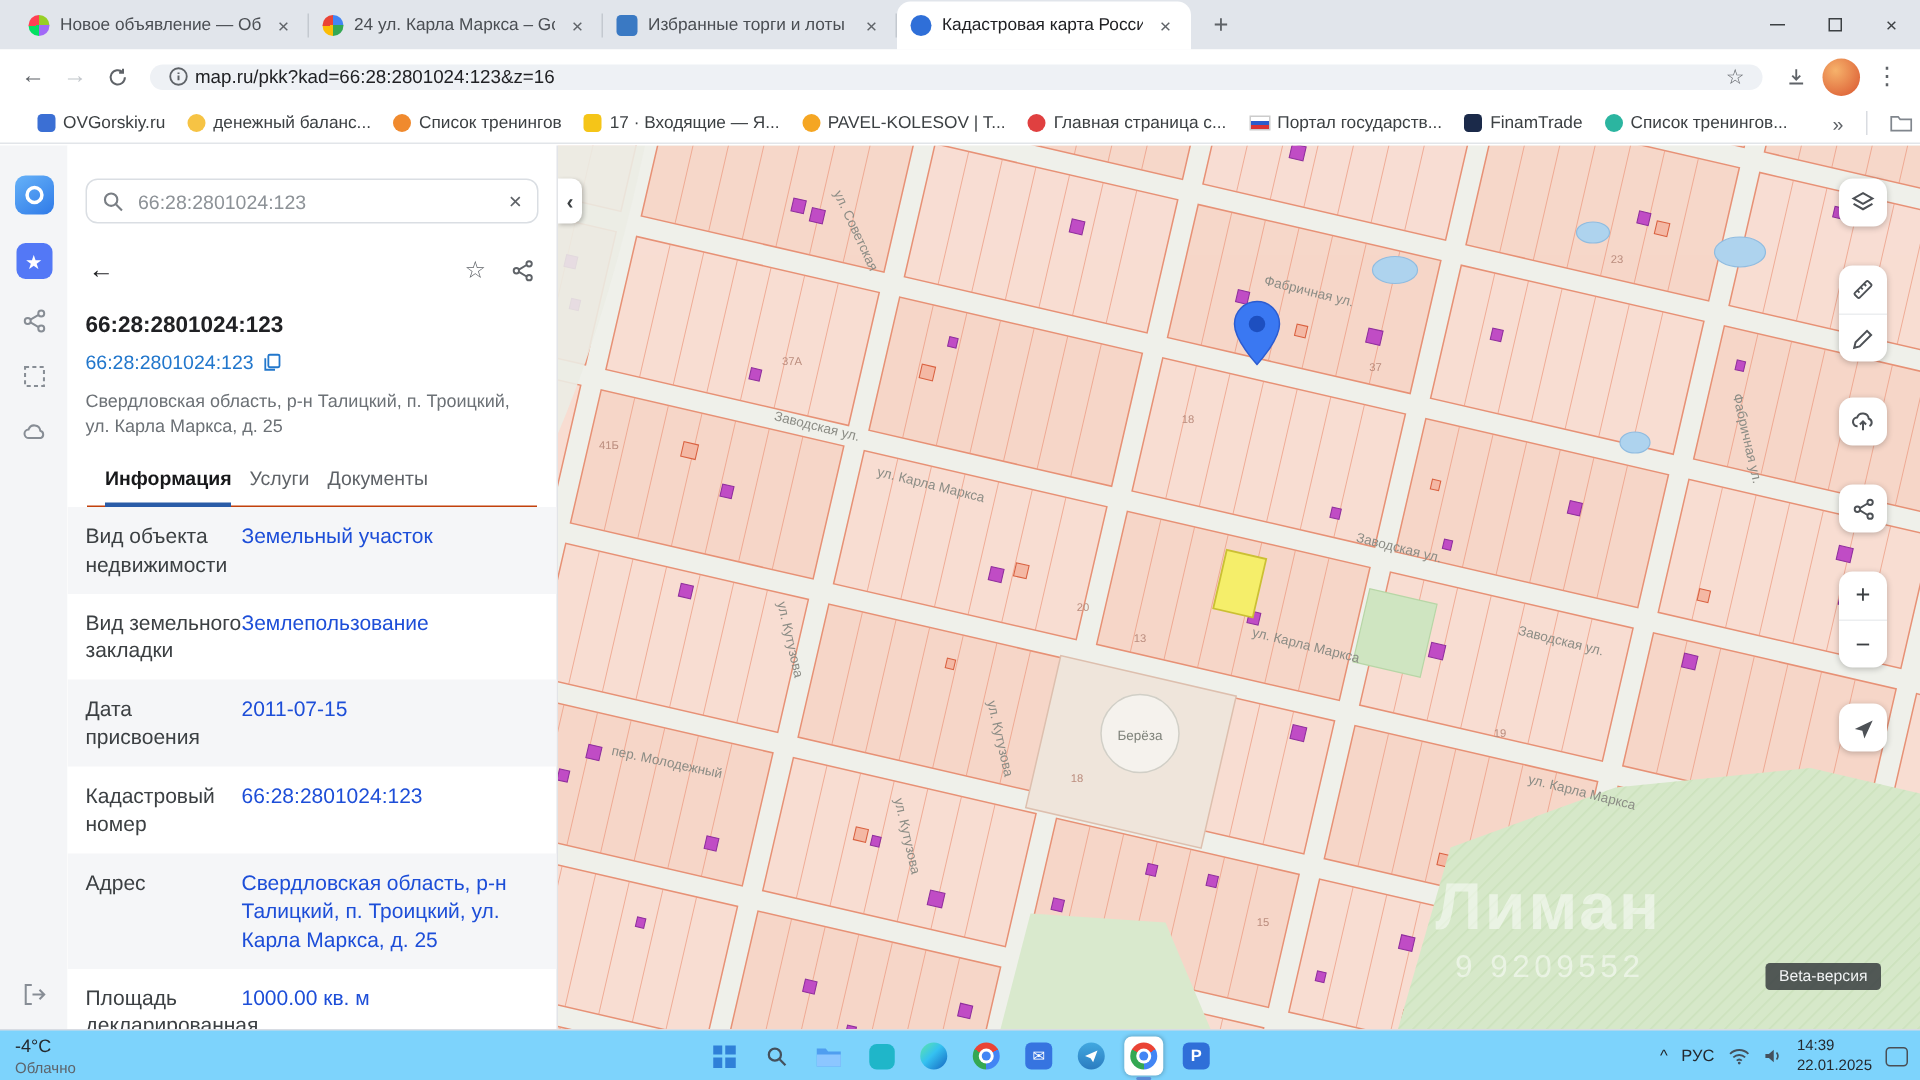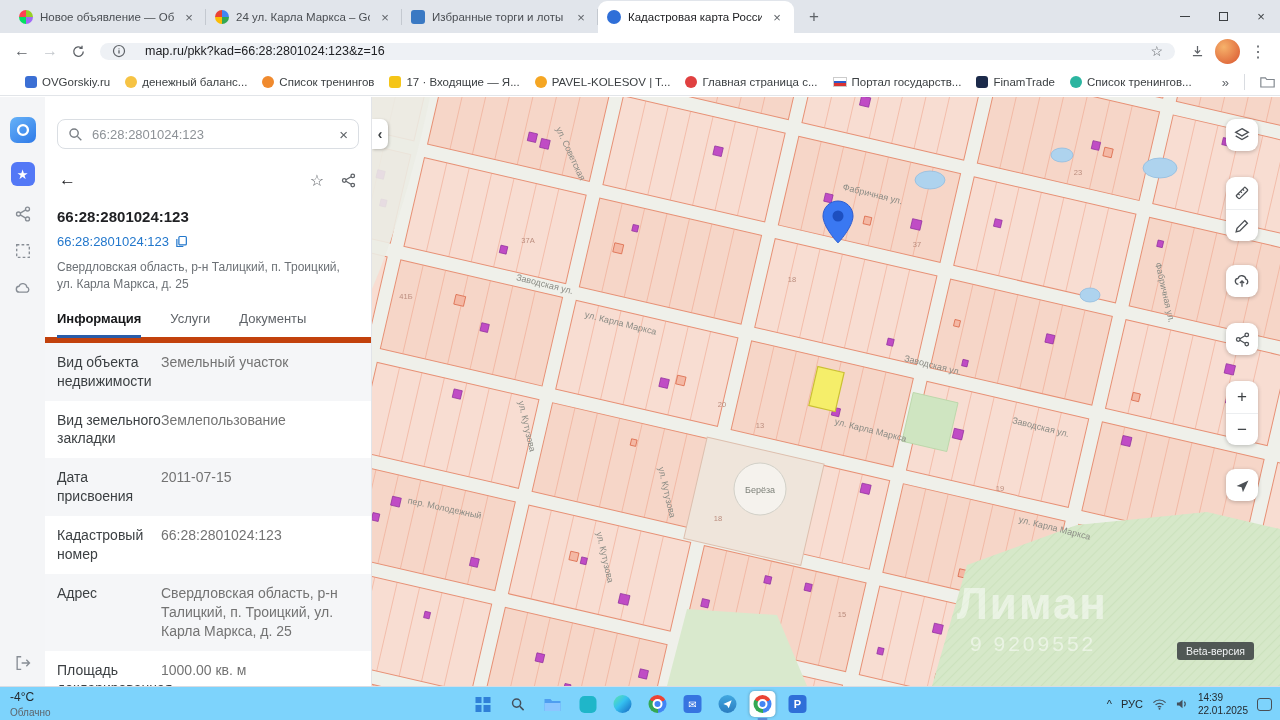--- a/index.html
+++ b/index.html
@@ -29,21 +29,21 @@
 .wc .line{width:10px;height:1.5px;background:#3c4043}
 .wc .box{width:9px;height:9px;border:1.2px solid #3c4043}
 
 
 #toolbar{position:absolute;top:33px;left:0;right:0;height:36px;background:#fff;
   display:flex;align-items:center;padding:0 8px}
 .tbtn{width:28px;height:28px;border-radius:50%;display:flex;align-items:center;
   justify-content:center;font-size:16px;color:#5f6368;flex:none}
 .tbtn.disabled{color:#c3c7cc}
 #urlpill{flex:1;height:17px;background:#eef1f5;border-radius:14px;display:flex;
-  align-items:center;padding:0 12px;gap:19px;margin:0 8px}
+  align-items:center;padding:0 12px;gap:4px;margin:0 8px}
 #urltext{font-size:12.5px;color:#202124;flex:1;white-space:nowrap;overflow:hidden}
 #pillstar{font-size:14px;color:#5f6368}
 #avatar{width:25px;height:25px;border-radius:50%;flex:none;margin:0 4px;
   background:radial-gradient(circle at 35% 32%,#f6b26b,#d9542e)}
 
 
 #bookmarks{position:absolute;top:69px;left:0;right:0;height:27px;background:#fff;
   border-bottom:1px solid #e2e5e9;display:flex;align-items:center;padding:0 10px;
   font-size:11.5px;color:#3c4043;gap:15px;white-space:nowrap;overflow:hidden}
 .bm{display:flex;align-items:center;gap:5px;flex:none}
@@ -73,27 +73,27 @@
   display:flex;align-items:center;padding:0 10px;gap:9px}
 #searchtext{flex:1;font-size:13px;color:#8d9297;white-space:nowrap;overflow:hidden}
 #clearbtn{font-size:15px;color:#5f6368}
 #navrow{margin:21px 14px 0;display:flex;align-items:center;gap:16px}
 #backarrow{font-size:17px;color:#202124}
 #navspacer{flex:1}
 #navstar{font-size:16px;color:#5f6368}
 #objtitle{margin:18px 12px 0;font-size:15px;font-weight:700;color:#202124}
 #objlink{margin:9px 12px 0;display:flex;gap:6px;align-items:center;font-size:13px;color:#2277cc}
 #objaddr{margin:10px 12px 0;font-size:12px;color:#6c7176;line-height:1.45;max-width:296px}
-#ptabs{margin:17px 0 0;display:flex;gap:29px;border-bottom:6px solid #c2410c;padding:0 12px}
+#ptabs{margin:17px 13px 0;display:flex;gap:12px;border-bottom:1px solid #c2410c;padding:0 12px}
 .ptab{font-size:13px;color:#5f6368;padding-bottom:9px}
 .ptab.active{color:#17181a;font-weight:700;border-bottom:3px solid #2a5ca8;margin-bottom:-1px}
 .irow{display:flex;padding:10px 12px;font-size:14px;line-height:1.35}
 .irow:nth-child(odd){background:#f5f6f8}
 .il{width:104px;flex:none;color:#3c4043}
-.iv{flex:1;color:#737373}
+.iv{flex:1;color:#1d4ed8}
 
 
 #map{position:absolute;top:97px;left:372px;right:0;bottom:34px;background:#eff0ea;overflow:hidden}
 #mapsvg{position:absolute;top:0;left:0}
 #collapse{position:absolute;left:0;top:22px;width:16px;height:30px;background:#fff;
   border-radius:0 7px 7px 0;box-shadow:1px 1px 3px rgba(0,0,0,.22);display:flex;
   align-items:center;justify-content:center;color:#3c4043;font-size:14px;font-weight:700}
 .mapbtn{position:absolute;right:22px;width:32px;background:#fff;border-radius:9px;
   box-shadow:0 1px 4px rgba(0,0,0,.24);display:flex;flex-direction:column;align-items:center;overflow:hidden}
 .mbtn{width:32px;height:32px;display:flex;align-items:center;justify-content:center;color:#4d5156}

